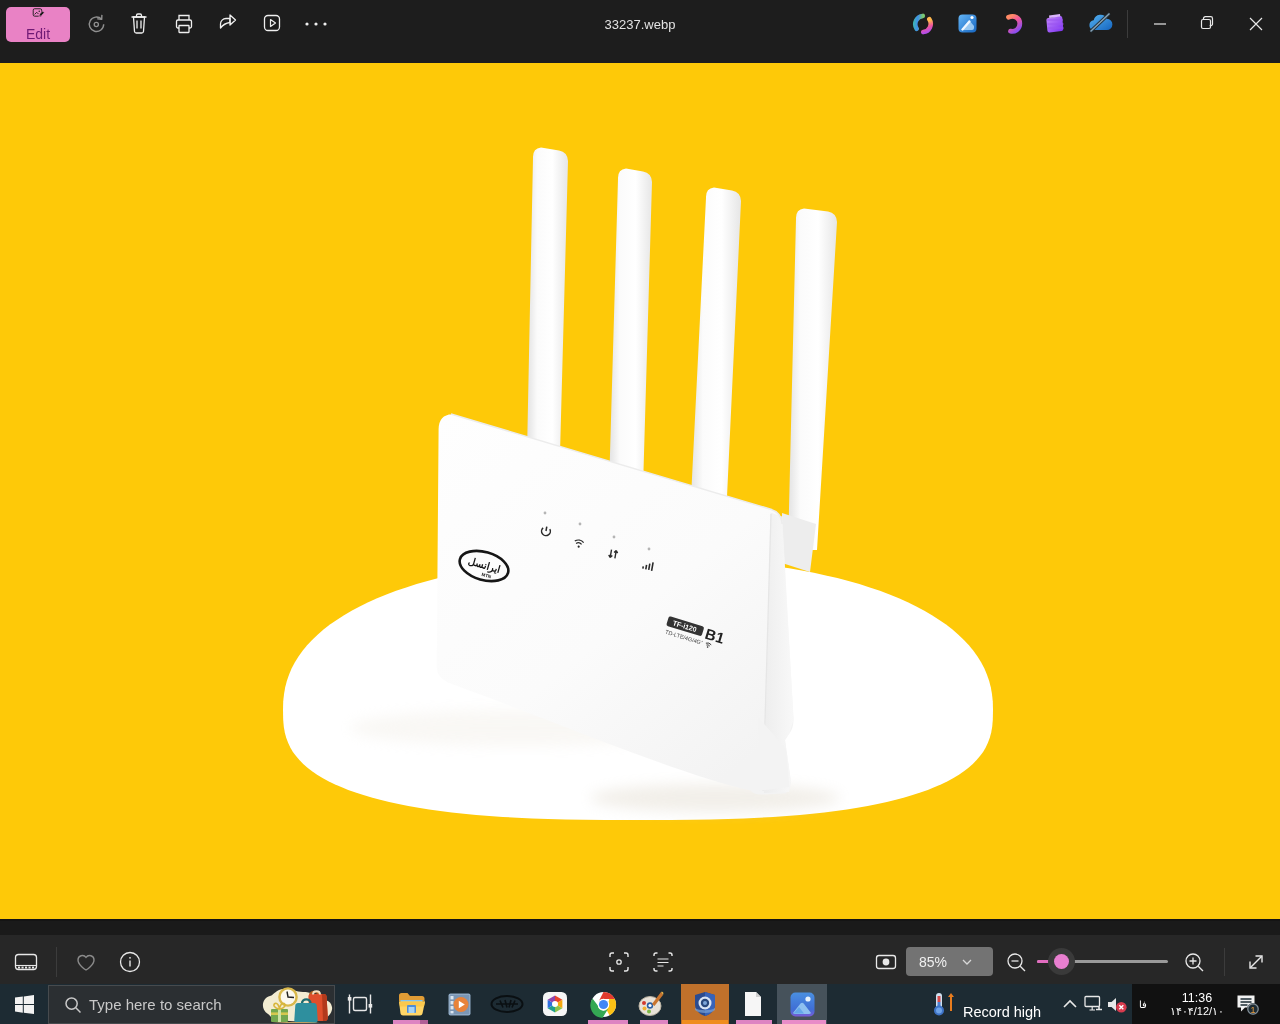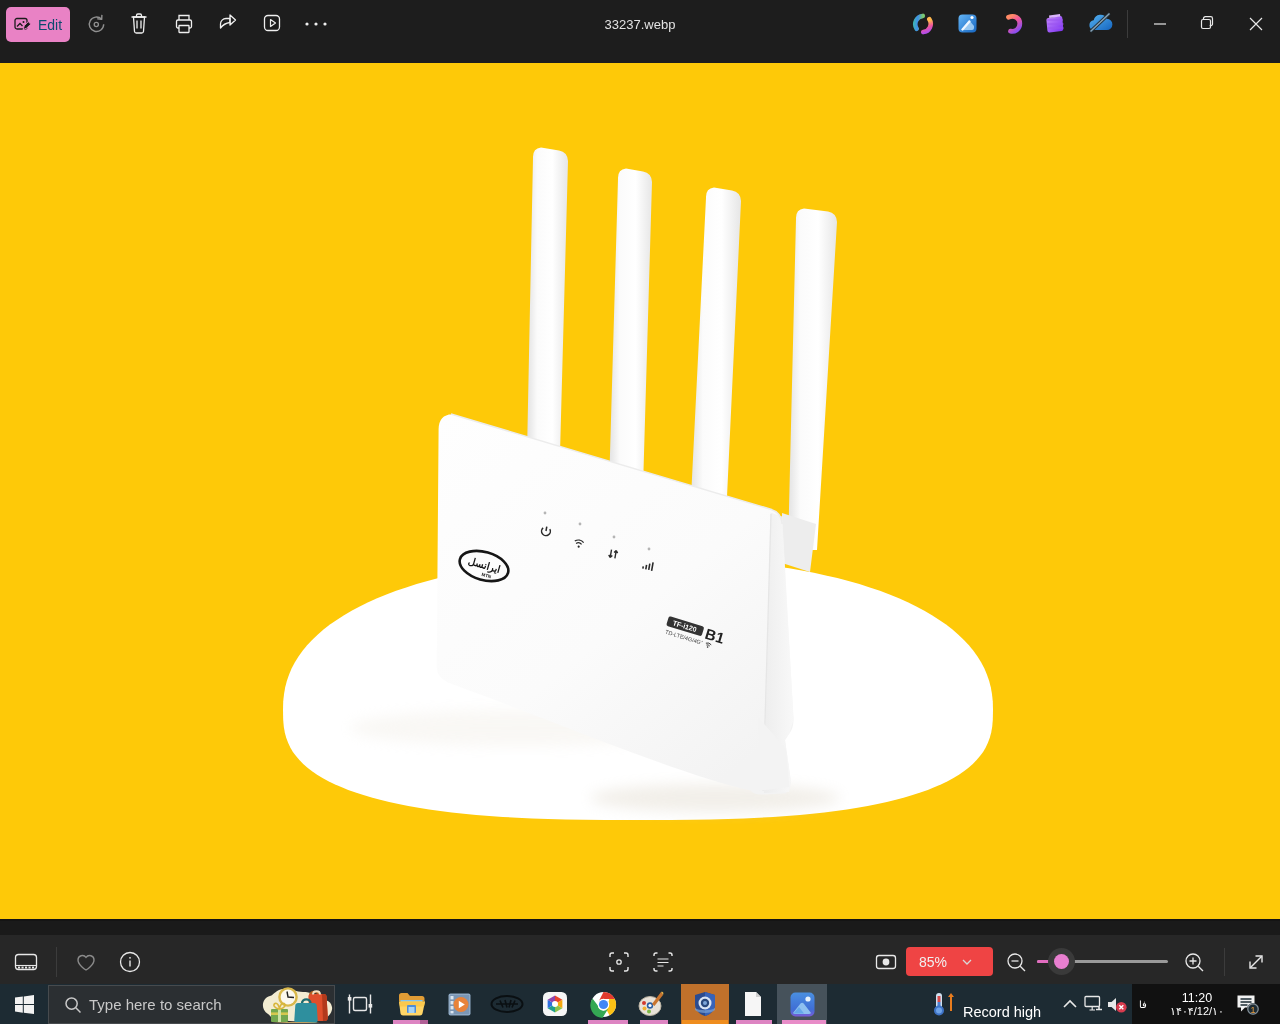--- a/index.html
+++ b/index.html
@@ -5,36 +5,36 @@
   * { margin:0; padding:0; box-sizing:border-box; }
   html,body { width:1280px; height:1024px; overflow:hidden; background:#111;
     font-family:"Liberation Sans", sans-serif; }
   .abs { position:absolute; }
   #stage { position:relative; width:1280px; height:1024px; }
 
   
   #topbar { position:absolute; left:0; top:0; width:1280px; height:63px; background:#1d1d1d; }
   #editbtn { position:absolute; left:6px; top:7px; width:64px; height:35px; background:#e982c5;
     border-radius:5px; display:flex; align-items:center; justify-content:center; gap:7px;
-    color:#0c4a6e; font-size:14px; }
+    color:#701a75; font-size:14px;flex-direction:column; }
   .tico { position:absolute; top:0; height:48px; display:flex; align-items:center; justify-content:center; }
   #fname { position:absolute; top:0; left:0; width:1280px; height:48px; display:flex;
     align-items:center; justify-content:center; color:#e2e2e2; font-size:13px; }
   #tsep { position:absolute; left:1127px; top:10px; width:1px; height:28px; background:#3c3c3c; }
 
   
   #canvas { position:absolute; left:0; top:63px; width:1280px; height:856px; background:#fec908; }
 
   
   #botbar { position:absolute; left:0; top:919px; width:1280px; height:65px; background:#272727;
     border-top:2px solid #141414; }
   #botbar .shade { position:absolute; left:0; top:0; width:1280px; height:14px; background:#1a1a1a; }
   #bsep1 { position:absolute; left:56px; top:26px; width:1px; height:30px; background:#3c3c3c; }
   #bsep2 { position:absolute; left:1224px; top:27px; width:1px; height:28px; background:#3c3c3c; }
-  #zoompill { position:absolute; left:906px; top:26px; width:87px; height:29px; background:#ef4444;
+  #zoompill { position:absolute; left:906px; top:26px; width:87px; height:29px; background:#737373;
     border-radius:4px; color:#f0f0f0; font-size:14px; display:flex; align-items:center; }
 
   
   #taskbar { position:absolute; left:0; top:984px; width:1132px; height:40px; background:#1d2b33; }
   #searchbox { position:absolute; left:48px; top:1px; width:287px; height:39px; background:#2b2f32;
     border:1px solid #474b4e; display:flex; align-items:center; overflow:hidden; }
   #searchbox span { color:#c8c8c8; font-size:15px; margin-left:6px; }
   .tbico { position:absolute; top:0; height:40px; width:48px; display:flex; align-items:center; justify-content:center; }
   .uline { position:absolute; top:36px; height:4px; background:#dd84c2; }
   #clockblk { position:absolute; left:1164px; top:0; width:66px; height:40px; color:#fff;
@@ -511,21 +511,21 @@
           <path d="M12 14.5h6M15 11.5v3" stroke-width="1.6"></path>
         </g>
       </svg>
     <svg class="abs" style="left:1106px;top:11px" width="24" height="20" viewBox="0 0 24 20">
         <path d="M2 7h3.5L10 3v13L5.5 12H2z" fill="#e8e8e8"></path>
         <circle cx="15.3" cy="12.2" r="5.3" fill="#d83b4e"></circle>
         <path d="M13.3 10.2l4 4M17.3 10.2l-4 4" stroke="#fff" stroke-width="1.4"></path>
       </svg>
     <div class="abs" style="left:1139px;top:0;height:40px;display:flex;align-items:center;color:#fff;font-size:10px">فا</div>
     <div id="clockblk">
-        <div class="t">11:20</div>
+        <div class="t">11:36</div>
         <div class="d">۱۴۰۴/12/۱۰</div>
       </div>
     <svg class="abs" style="left:1236px;top:10px" width="24" height="22" viewBox="0 0 24 22">
         <path d="M1.5 1.5h17v12H9l-4 4v-4H1.5z" fill="#f2f2f2"></path>
         <path d="M4.5 5h11M4.5 8h11M4.5 11h7" stroke="#1d2b33" stroke-width="1.4"></path>
         <circle cx="17" cy="15" r="6" fill="#1d2b33"></circle>
         <circle cx="17" cy="15" r="5.2" fill="none" stroke="#8a9299" stroke-width="1.2"></circle>
         <text x="17" y="18.6" text-anchor="middle" font-size="9" fill="#e89c3f" font-family="Liberation Sans">1</text>
       </svg>
   </div>

